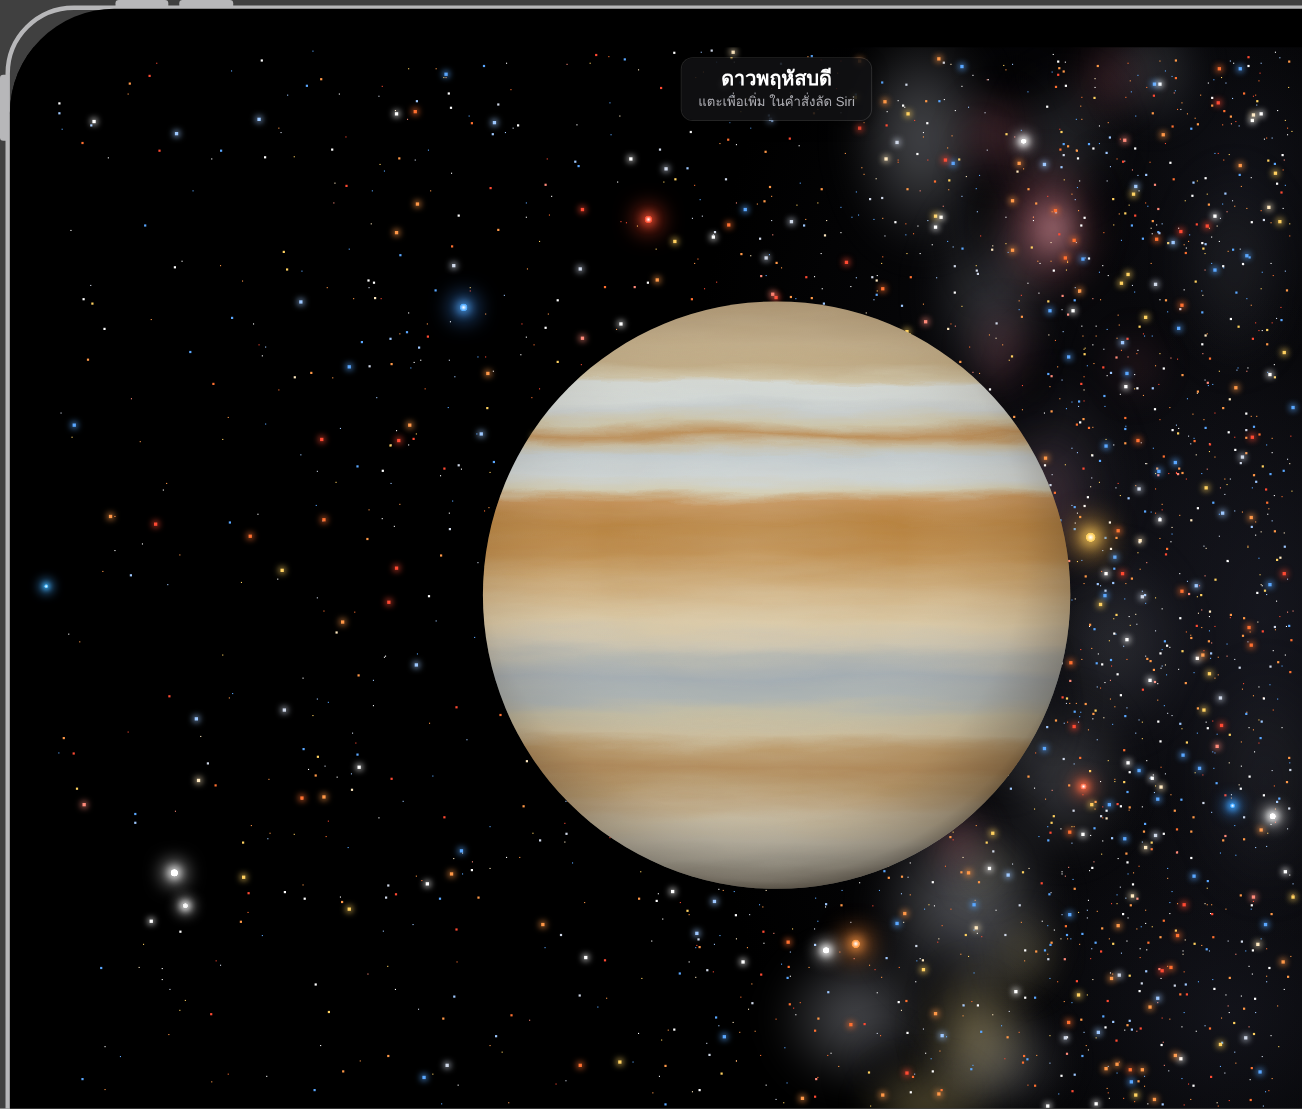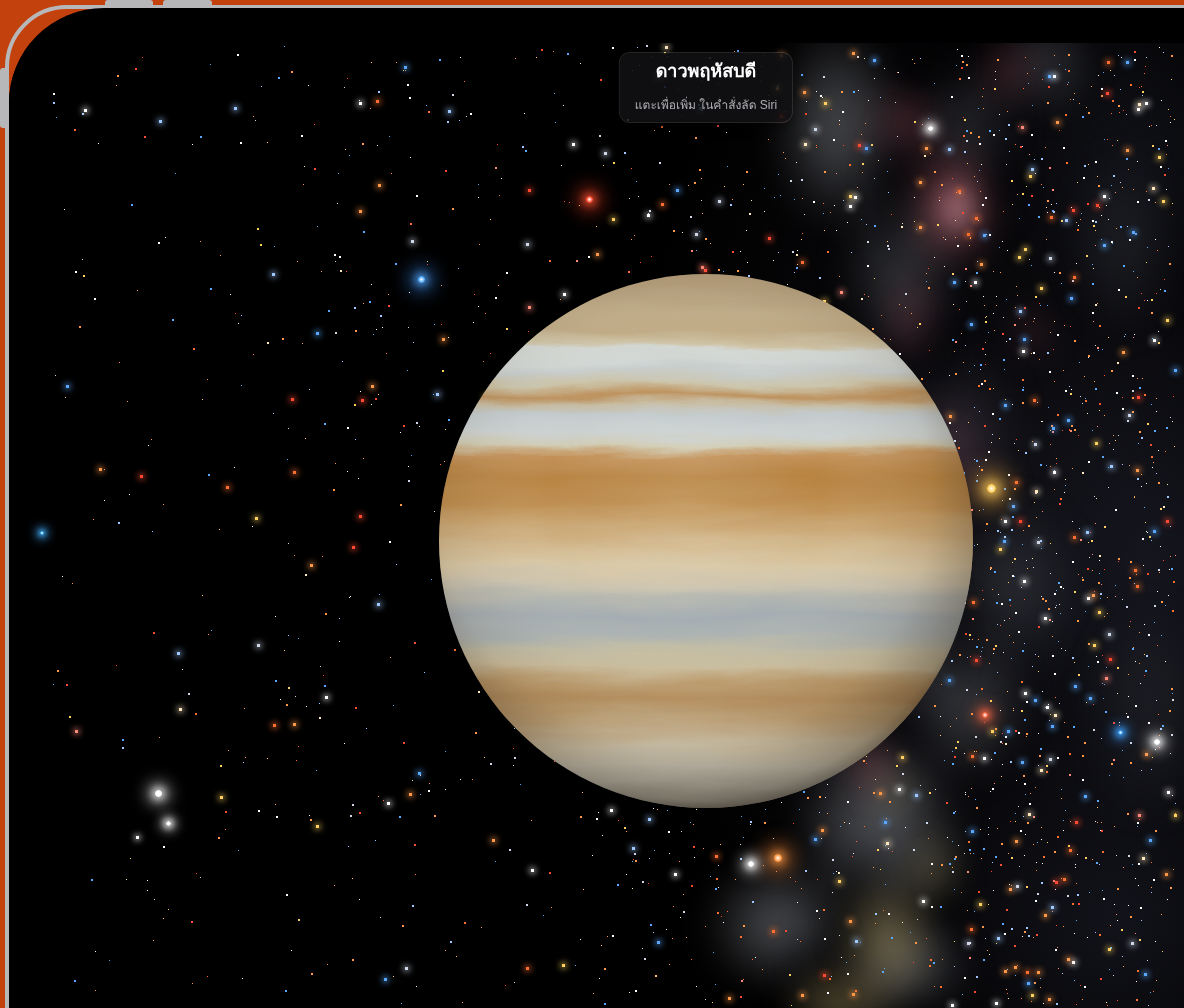--- a/index.html
+++ b/index.html
@@ -1,16 +1,16 @@
 <!DOCTYPE html>
 <html style="--frame-color: #b7b7b9; --screen-color: #000000; --camera-color: #3c3c3e;"><head>
 <meta charset="utf-8">
 <style>
   html,body{margin:0;padding:0;background:#ffffff;font-family:"Liberation Sans","DejaVu Sans",sans-serif;}
-  .stage{position:relative;width:1184px;height:1008px;overflow:hidden;background:#c2410c;}
+  .stage{position:relative;width:1184px;height:1008px;overflow:hidden;background:#404040;}
 
   
   .frame-outline{position:absolute;left:5px;top:5px;width:1500px;height:1300px;
     border:4px solid var(--frame-color,#b7b7b9);border-top-left-radius:62px;box-sizing:border-box;}
   .hw-btn{position:absolute;background:var(--frame-color,#b7b7b9);}
   .btn-top-1{left:105px;top:0;width:48px;height:8px;border-radius:3px 3px 0 0;}
   .btn-top-2{left:163px;top:0;width:49px;height:8px;border-radius:3px 3px 0 0;}
   .btn-side{left:0;top:68px;width:8px;height:60px;border-radius:3px 0 0 3px;}
 
   .screen{position:absolute;left:9px;top:8px;width:1175px;height:1000px;background:var(--screen-color,#000);
@@ -38,21 +38,21 @@
   #starsGlow{width:3px;height:3px;}
   .bright-star{position:absolute;border-radius:50%;}
 
   .planet-svg{position:absolute;z-index:4;}
 
   
   .tooltip{position:absolute;z-index:5;left:697px;top:10px;transform:translateX(-50%);
     background:rgba(17,17,19,0.88);border-radius:10px;padding:7px 15px 9px;text-align:center;
     box-shadow:0 0 0 1px rgba(255,255,255,0.14), 0 4px 14px rgba(0,0,0,0.55);white-space:nowrap;}
   .tooltip-title{color:#ffffff;font-size:18px;font-weight:bold;line-height:1.25;}
-  .tooltip-subtitle{color:#aeaeb4;font-size:12px;line-height:1.35;margin-top:14px;}
+  .tooltip-subtitle{color:#aeaeb4;font-size:12px;line-height:1.35;margin-top:1px;}
 </style>
 </head>
 <body>
 
 <div class="stage">
   <div class="frame-outline"></div>
   <div class="hw-btn btn-top-1"></div>
   <div class="hw-btn btn-top-2"></div>
   <div class="hw-btn btn-side"></div>
 

